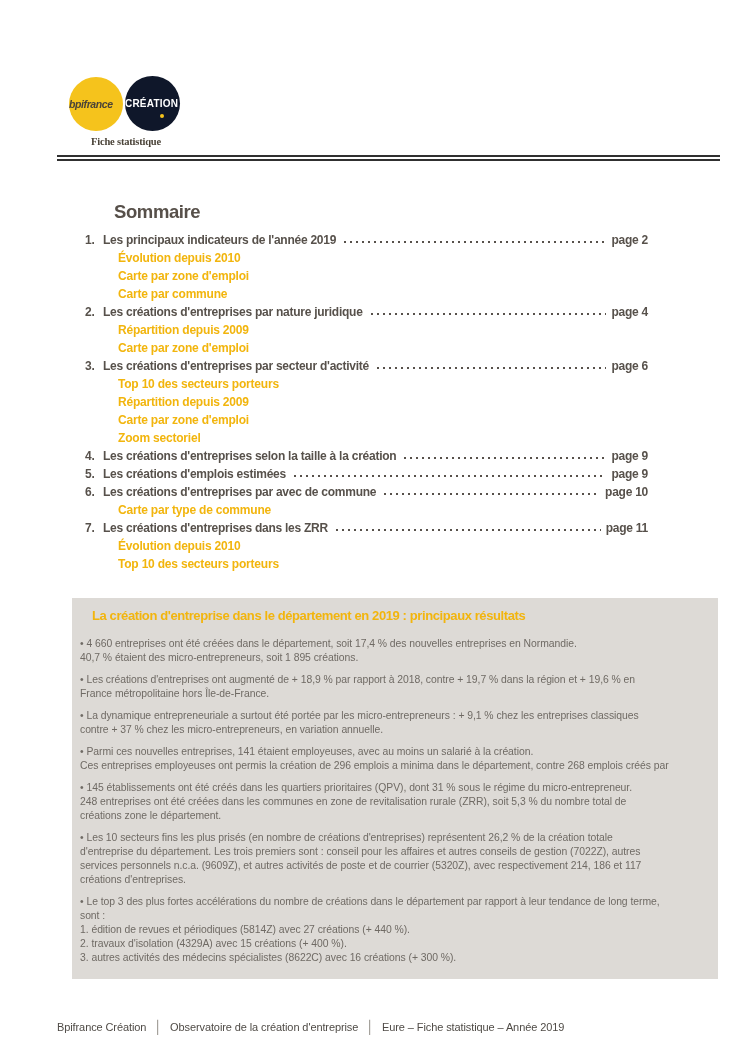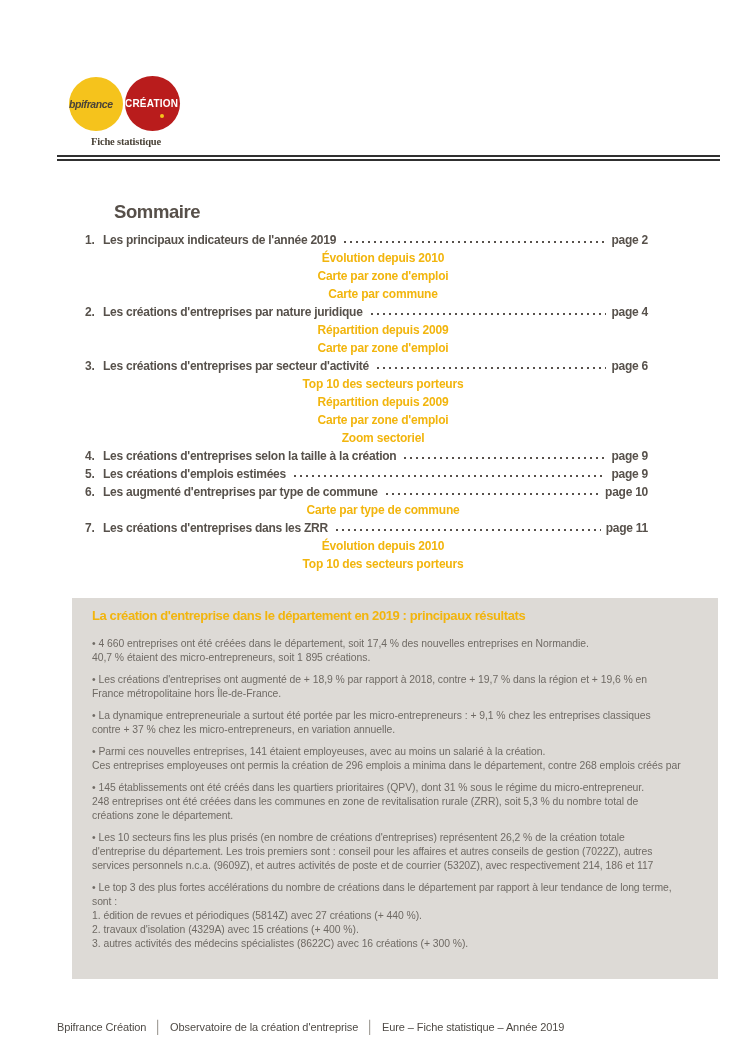--- a/index.html
+++ b/index.html
@@ -5,21 +5,21 @@
   html,body { margin:0; padding:0; background:#ffffff; }
   .page { position:relative; width:750px; height:1061px; background:#ffffff;
           font-family:"Liberation Sans", sans-serif; overflow:hidden; }
 
   
   .logos { position:absolute; left:69px; top:76px; width:114px; }
   .logo-row { display:flex; align-items:center; }
   .logo-circle { border-radius:50%; display:flex; align-items:center; justify-content:flex-start; box-sizing:border-box; }
   .logo-yellow { width:54px; height:54px; background:#F5C31C; color:#4A4338;
                  font-weight:bold; font-style:italic; font-size:10.5px; letter-spacing:-0.4px; }
-  .logo-brown  { width:55px; height:55px; background:#b91c1c; color:#ffffff; position:relative;
+  .logo-brown  { width:55px; height:55px; background:#0f172a; color:#ffffff; position:relative;
                  font-weight:bold; font-size:10px; letter-spacing:0.2px; margin-left:2px; }
   .logo-dot { position:absolute; left:35px; bottom:13px; width:4px; height:4px; border-radius:50%; background:#F5C31C; }
   .tagline { margin-top:5px; text-align:center; font-weight:bold; font-size:10.5px; color:#4A4338; letter-spacing:-0.2px;font-family:Liberation Serif, serif; }
 
   .title-block { position:absolute; left:253px; top:68px; width:360px; text-align:center; }
   .region   { font-size:27px; font-weight:bold; color:#F2B50D; letter-spacing:-0.5px; line-height:27px; margin-bottom:5px; }
   .subtitle { font-size:16px; font-weight:bold; color:#57504A; letter-spacing:-0.5px; line-height:17.5px; }
 
   .rule { position:absolute; left:57px; top:155px; width:663px; height:2px;
           border-top:2px solid #303030; border-bottom:2px solid #303030; }
@@ -30,28 +30,28 @@
   .toc { position:absolute; left:85px; top:231px; width:563px; }
   .toc-row { display:flex; height:18px; line-height:18px; font-weight:bold; font-size:12px;
              color:#57514B; letter-spacing:-0.25px; }
   .toc-row .num { flex:0 0 18px; }
   .toc-row .lbl { flex:0 0 auto; white-space:nowrap; }
   .toc-row .fill { flex:1 1 auto; height:12px; margin:1px 5px 0 6px; align-self:flex-start;
                    background-image:radial-gradient(circle, #57514B 1.1px, transparent 1.4px);
                    background-size:6px 4px; background-repeat:repeat-x; background-position:left bottom; }
   .toc-row .pg { flex:0 0 auto; white-space:nowrap; }
   .toc-sub { height:18px; line-height:18px; margin-left:33px; font-weight:bold; font-size:12px;
-             color:#F2B50D; letter-spacing:-0.2px; white-space:nowrap;text-align:center; }
+             color:#F2B50D; letter-spacing:-0.2px; white-space:nowrap; }
 
   
   .results-box { position:absolute; left:72px; top:598px; width:646px; height:381px;
                  background:#DDDAD6; box-sizing:border-box; padding:9px 4px 0 8px; overflow:hidden; }
   .results-heading { margin:0 0 13px 12px; font-size:13px; font-weight:bold; color:#F2B50D;
                      letter-spacing:-0.4px; line-height:17px; }
-  .bullet { margin:0 0 8px 12px; }
+  .bullet { margin:0 0 8px 0; }
   .bullet .line { font-size:10.4px; line-height:14px; color:#6F6A64; letter-spacing:-0.05px; white-space:nowrap; }
 
   
   .footer { position:absolute; left:57px; top:1020px; font-size:11px; color:#4F4B46; letter-spacing:-0.1px; }
   .footer .seg + .seg::before { content:"│"; margin:0 8px; color:#8A867F; font-size:12.5px; }
 </style>
 </head>
 <body>
 
 <div class="page">
@@ -115,21 +115,21 @@
 
     <div class="toc-row">
       <span class="num">5.</span>
       <span class="lbl">Les créations d'emplois estimées</span>
       <span class="fill"></span>
       <span class="pg">page 9</span>
     </div>
 
     <div class="toc-row">
       <span class="num">6.</span>
-      <span class="lbl">Les augmenté d'entreprises par type de commune</span>
+      <span class="lbl">Les créations d'entreprises par avec de commune</span>
       <span class="fill"></span>
       <span class="pg">page 10</span>
     </div>
     <div class="toc-sub">Carte par type de commune</div>
 
     <div class="toc-row">
       <span class="num">7.</span>
       <span class="lbl">Les créations d'entreprises dans les ZRR</span>
       <span class="fill"></span>
       <span class="pg">page 11</span>
@@ -165,20 +165,21 @@
     <div class="bullet">
       <div class="line">• 145 établissements ont été créés dans les quartiers prioritaires (QPV), dont 31 % sous le régime du micro-entrepreneur.</div>
       <div class="line">248 entreprises ont été créées dans les communes en zone de revitalisation rurale (ZRR), soit 5,3 % du nombre total de</div>
       <div class="line">créations zone le département.</div>
     </div>
 
     <div class="bullet">
       <div class="line">• Les 10 secteurs fins les plus prisés (en nombre de créations d'entreprises) représentent 26,2 % de la création totale</div>
       <div class="line">d'entreprise du département. Les trois premiers sont : conseil pour les affaires et autres conseils de gestion (7022Z), autres</div>
       <div class="line">services personnels n.c.a. (9609Z), et autres activités de poste et de courrier (5320Z), avec respectivement 214, 186 et 117</div>
+      <div class="line">créations d'entreprises.</div>
     </div>
 
     <div class="bullet">
       <div class="line">• Le top 3 des plus fortes accélérations du nombre de créations dans le département par rapport à leur tendance de long terme,</div>
       <div class="line">sont :</div>
       <div class="line">1. édition de revues et périodiques (5814Z) avec 27 créations (+ 440 %).</div>
       <div class="line">2. travaux d'isolation (4329A) avec 15 créations (+ 400 %).</div>
       <div class="line">3. autres activités des médecins spécialistes (8622C) avec 16 créations (+ 300 %).</div>
     </div>
   </section>

